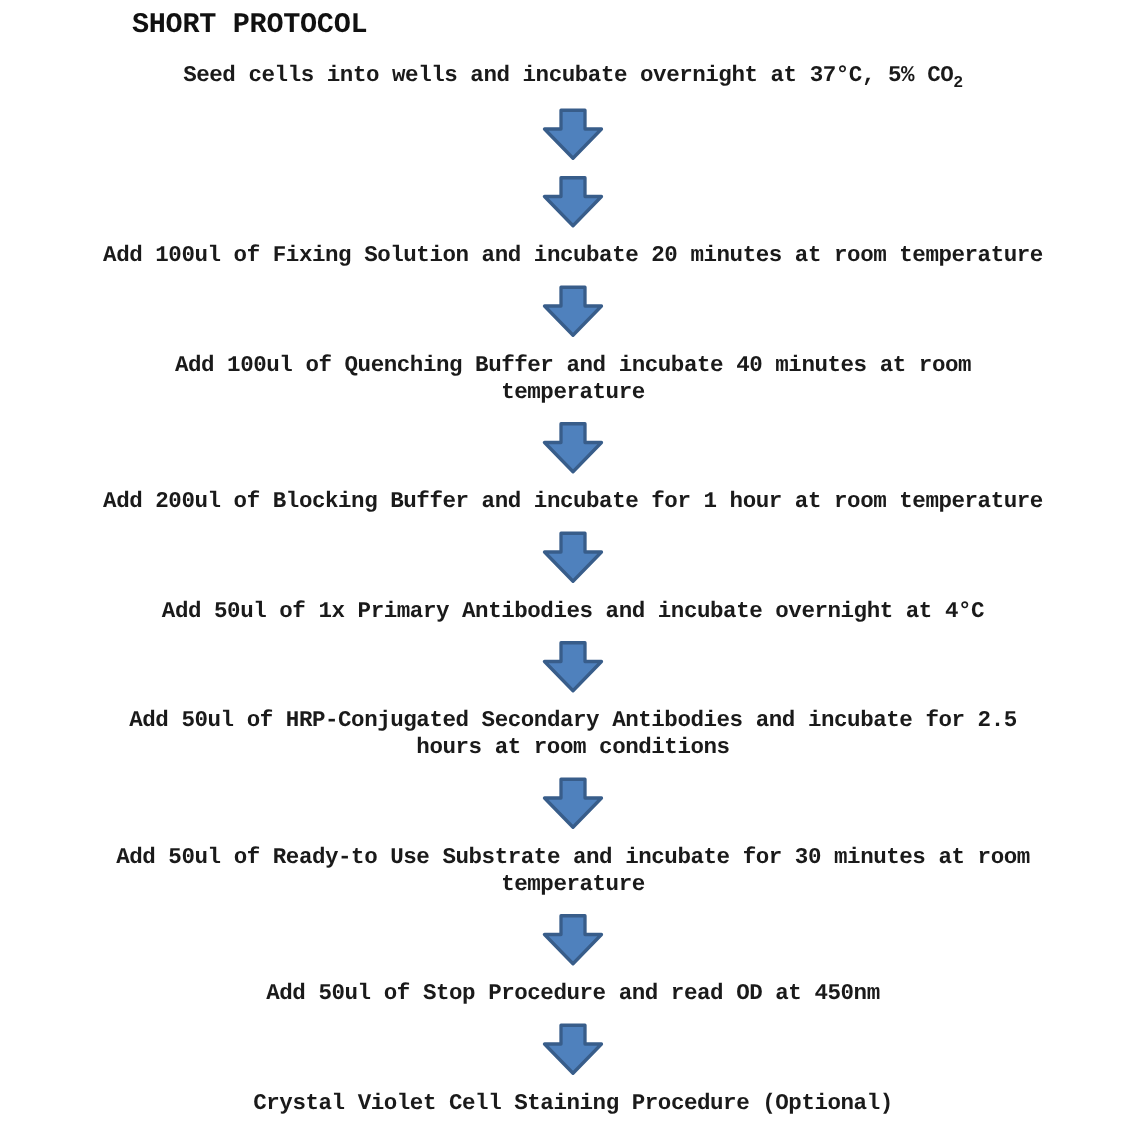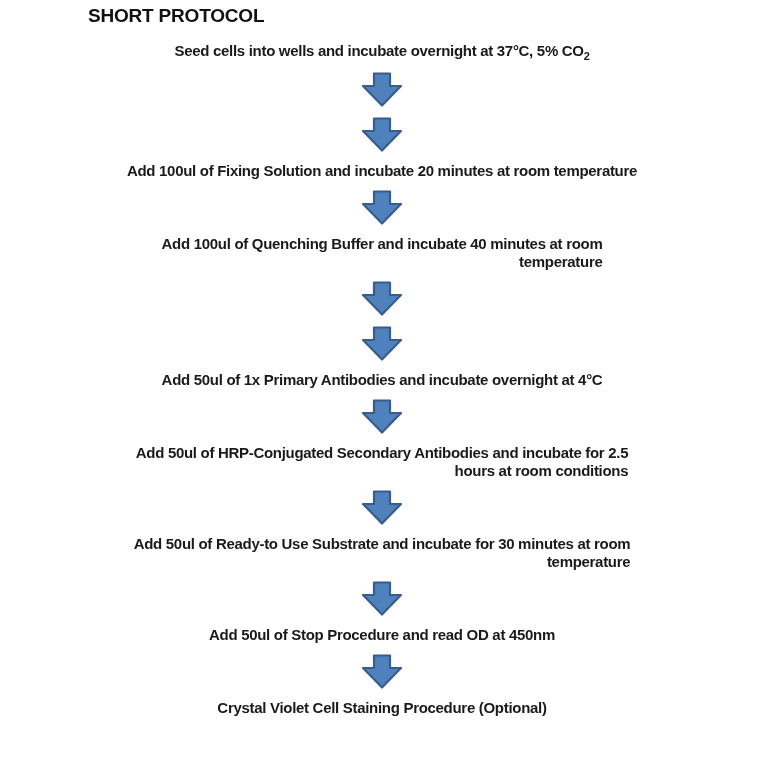--- a/index.html
+++ b/index.html
@@ -16,20 +16,21 @@
   body {
     width: 764px;
     height: 764px;
     overflow: hidden;
     font-family: "Liberation Sans", sans-serif;
   }
   .page {
     width: 764px;
     height: 684px;
     padding-top: 4px;
+    font-family: Liberation Mono, monospace;
   }
   .doc-title {
     margin-left: 88px;
     font-size: 19px;
     font-weight: bold;
     letter-spacing: -0.2px;
     color: #111111;
     line-height: 24px;
   }
   .flow {
@@ -38,21 +39,21 @@
     flex-direction: column;
     align-items: center;
     gap: 10px;
   }
   .step {
     font-size: 15px;
     font-weight: bold;
     letter-spacing: -0.3px;
     line-height: 18px;
     color: var(--text-color);
-    text-align: right;
+    text-align: center;
     white-space: nowrap;
   }
   .step sub {
     font-size: 11px;
     line-height: 1;
   }
   .arrow {
     width: 42px;
     height: 35px;
     display: block;
@@ -93,20 +94,21 @@
 
     <div class="step">
       <div>Add 100ul of Quenching Buffer and incubate 40 minutes at room</div>
       <div>temperature</div>
     </div>
 
     <svg class="arrow" viewBox="0 0 42 35" aria-hidden="true">
         <path class="arrow-shape" d="M13 1.5 H29 V14 H40 L21 33.5 L2 14 H13 Z"></path>
       </svg>
 
+    <div class="step"><span>Add 200ul of Blocking Buffer and incubate for 1 hour at room temperature</span></div>
 
     <svg class="arrow" viewBox="0 0 42 35" aria-hidden="true">
         <path class="arrow-shape" d="M13 1.5 H29 V14 H40 L21 33.5 L2 14 H13 Z"></path>
       </svg>
 
     <div class="step"><span>Add 50ul of 1x Primary Antibodies and incubate overnight at 4°C</span></div>
 
     <svg class="arrow" viewBox="0 0 42 35" aria-hidden="true">
         <path class="arrow-shape" d="M13 1.5 H29 V14 H40 L21 33.5 L2 14 H13 Z"></path>
       </svg>

